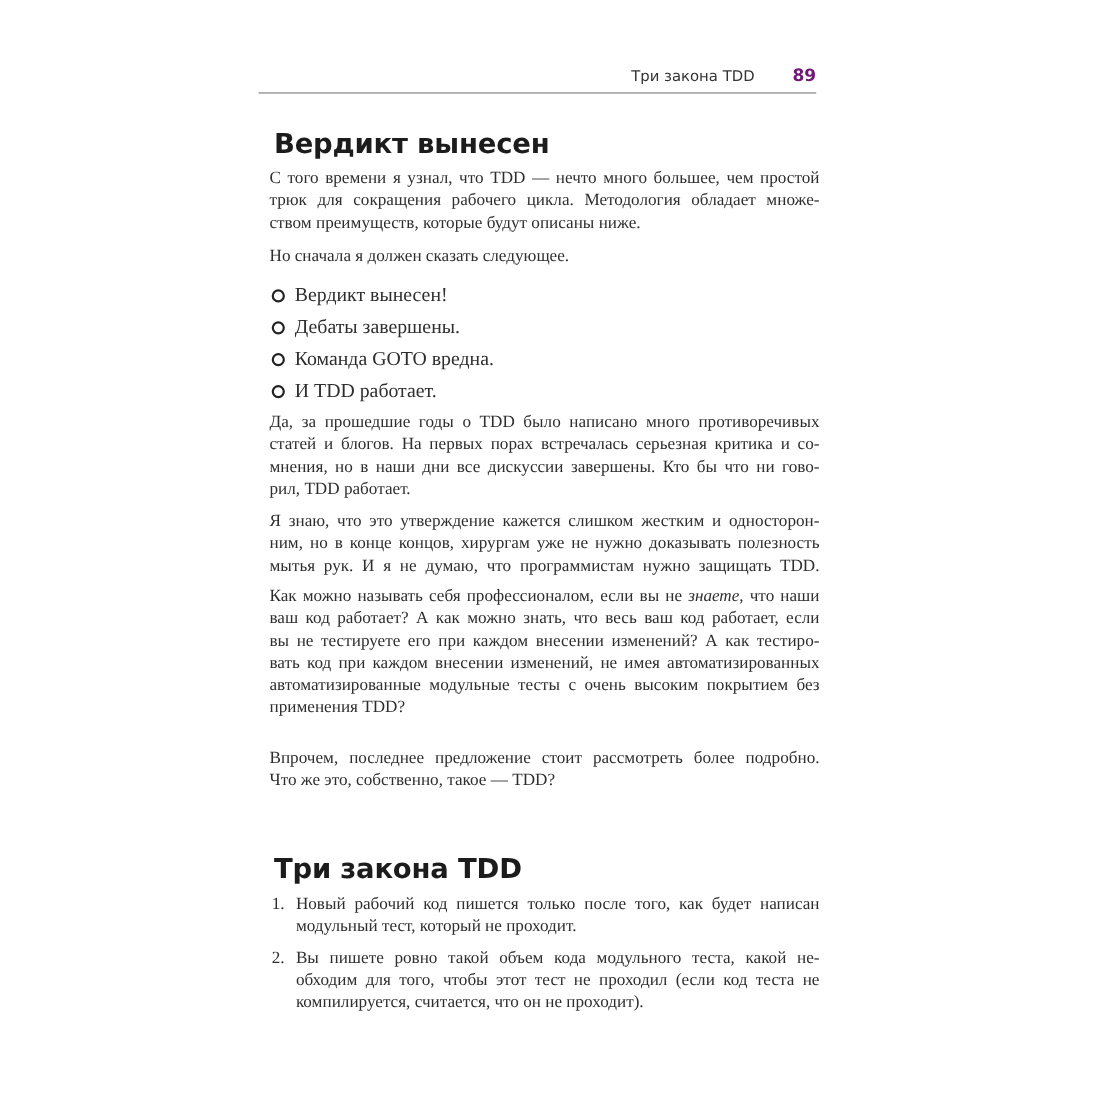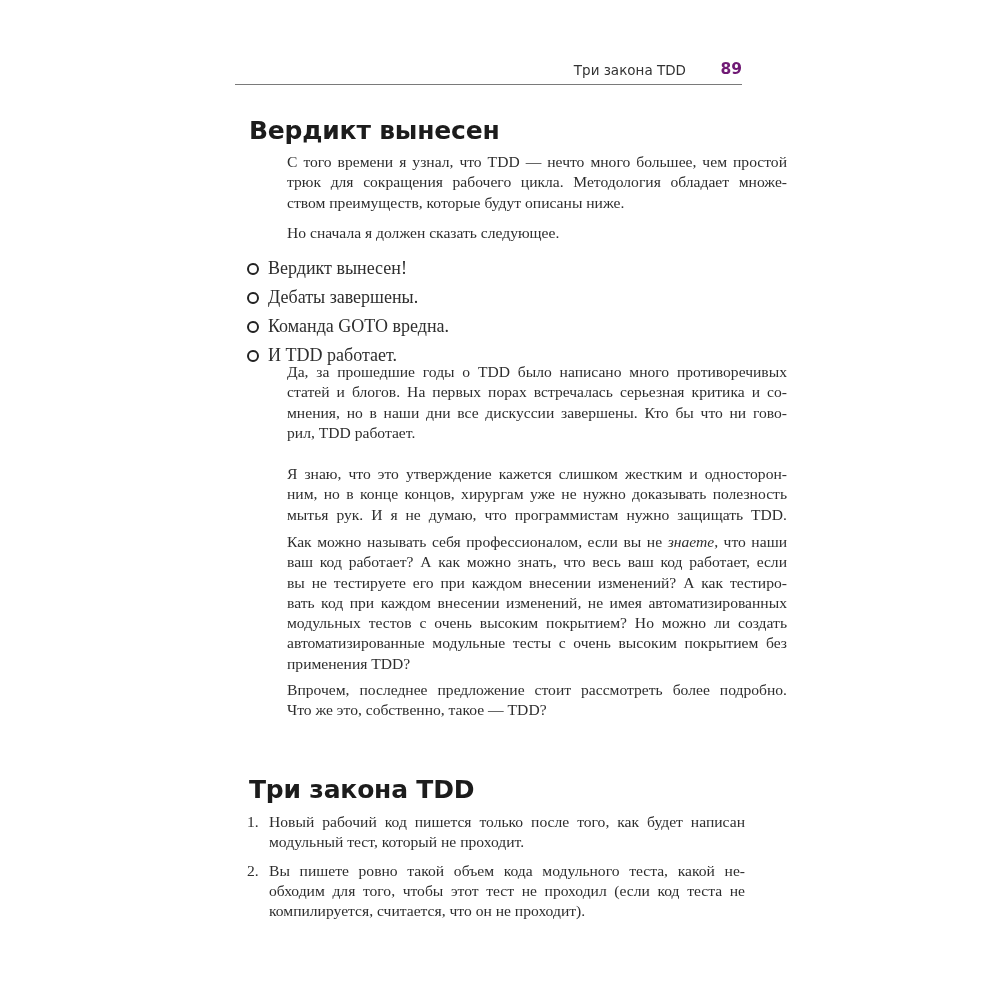--- a/index.html
+++ b/index.html
@@ -58,21 +58,20 @@
     .h1 { top: 102px; }
     .h2 { top: 761px; }
     .block {
       position: absolute;
       left: 10px;
       width: 500px;
       font-family: "Liberation Serif", "DejaVu Serif", serif;
       font-size: 15.6px;
       line-height: 20.3px;
       color: #2e2e2e;
-      margin-left: 42px;
     }
     .line {
       display: block;
       white-space: nowrap;
     }
     .line.justify {
       text-align: justify;
       text-align-last: justify;
     }
     .bullets {
@@ -162,39 +161,38 @@
     <li>
       <span class="bullet-circle"></span>
       <span>Команда GOTO вредна.</span>
     </li>
     <li>
       <span class="bullet-circle"></span>
       <span>И TDD работает.</span>
     </li>
   </ul>
 
-  <div class="block" style="top:362px;">
+  <div class="block" style="top:374px;">
     <span class="line justify">Да, за прошедшие годы о TDD было написано много противоречивых</span>
     <span class="line justify">статей и блогов. На первых порах встречалась серьезная критика и со-</span>
     <span class="line justify">мнения, но в наши дни все дискуссии завершены. Кто бы что ни гово-</span>
     <span class="line">рил, TDD работает.</span>
   </div>
 
   <div class="block" style="top:464px;">
     <span class="line justify">Я знаю, что это утверждение кажется слишком жестким и односторон-</span>
     <span class="line justify">ним, но в конце концов, хирургам уже не нужно доказывать полезность</span>
     <span class="line justify">мытья рук. И я не думаю, что программистам нужно защищать TDD.</span>
   </div>
 
   <div class="block" style="top:532px;">
     <span class="line justify"><span>Как можно называть себя профессионалом, если вы не </span><em>знаете</em><span>, что наши</span></span>
     <span class="line justify">ваш код работает? А как можно знать, что весь ваш код работает, если</span>
     <span class="line justify">вы не тестируете его при каждом внесении изменений? А как тестиро-</span>
     <span class="line justify">вать код при каждом внесении изменений, не имея автоматизированных</span>
-    <span class="line justify">модульных тестов с очень высоким покрытием? Но можно ли создать</span>
     <span class="line justify">автоматизированные модульные тесты с очень высоким покрытием без</span>
     <span class="line">применения TDD?</span>
   </div>
 
   <div class="block" style="top:680px;">
     <span class="line justify">Впрочем, последнее предложение стоит рассмотреть более подробно.</span>
     <span class="line">Что же это, собственно, такое — TDD?</span>
   </div>
 
   <h2 class="heading h2">Три закона TDD</h2>

